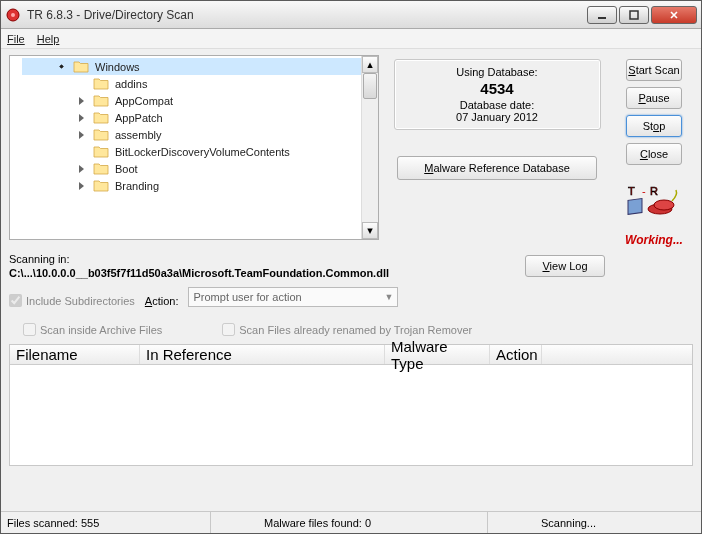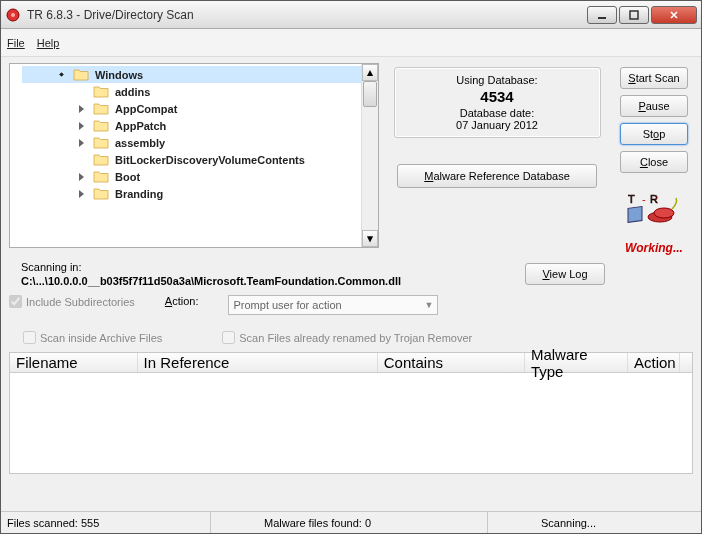--- a/index.html
+++ b/index.html
@@ -9,27 +9,27 @@
 
 .titlebar { height: 28px; background: linear-gradient(to bottom, #f8f8f8, #dcdcdc); display: flex; align-items: center; padding: 0 4px; border-bottom: 1px solid #aaa; }
 .titlebar .icon { width: 16px; height: 16px; margin-right: 6px; }
 .titlebar .title { flex: 1; font-size: 12px; color: #333; }
 .titlebar .win-btns { display: flex; gap: 2px; }
 .win-btn { width: 30px; height: 18px; border: 1px solid #666; border-radius: 3px; background: linear-gradient(to bottom, #fafafa, #d0d0d0); display: flex; align-items: center; justify-content: center; font-size: 10px; cursor: pointer; }
 .win-btn.close { background: linear-gradient(to bottom, #e67a6a, #c83b2a); color: #fff; width: 46px; }
 .win-btn.close svg { fill: #fff; }
 .win-btn svg { width: 10px; height: 10px; fill: #333; }
 
-.menubar { height: 28px; background: #f4f4f4; display: flex; align-items: center; padding: 0 6px; gap: 12px; border-bottom: 1px solid #ddd; }
+.menubar { height: 20px; background: #f4f4f4; display: flex; align-items: center; padding: 0 6px; gap: 12px; border-bottom: 1px solid #ddd; }
 .menubar span { text-decoration: underline; cursor: pointer; color: #222; }
 
 .content { flex: 1; padding: 6px 8px 0 8px; background: #f0f0f0; display: flex; flex-direction: column; }
 
 .top-row { display: flex; gap: 8px; }
-.tree-panel { width: 370px; height: 185px; border: 1px solid #adadad; background: #fff; overflow: hidden; display: flex; flex-direction: column; font-weight: bold; }
+.tree-panel { width: 370px; height: 185px; border: 1px solid #adadad; background: #fff; overflow: hidden; display: flex; flex-direction: column; }
 .tree-scroll { flex: 1; overflow: hidden; position: relative; padding: 2px 0 2px 12px; }
 .tree-item { display: flex; align-items: center; height: 17px; gap: 2px; padding-left: 0; }
 .tree-item .expander { width: 11px; height: 11px; display: inline-flex; align-items: center; justify-content: center; margin-right: 4px; }
 .tree-item .expander.tri-closed::before { content:''; border-left: 5px solid #666; border-top: 4px solid transparent; border-bottom: 4px solid transparent; }
 .tree-item .expander.tri-open::before { content:''; width:0;height:0;border-left:5px solid #222;border-top:5px solid #222;transform:rotate(45deg) scale(0.6);}
 .tree-item .folder { width: 16px; height: 13px; margin-right: 4px; }
 .folder svg { width: 16px; height: 13px; }
 .tree-item .label { font-size: 11px; color: #222; }
 .tree-item.selected { background: #cde8ff; }
 .tree-item.selected .label { background: #cde8ff; }
@@ -41,32 +41,32 @@
 
 .info-col { flex: 1; display: flex; flex-direction: column; gap: 8px; align-items: center; padding-top: 4px; }
 .db-box { width: 207px; border: 1px solid #c8c8c8; background: #f0f0f0; padding: 6px; text-align: center; border-radius: 3px; box-shadow: inset 0 0 0 1px #fff; }
 .db-box .line1 { font-size: 11px; }
 .db-box .count { font-size: 15px; font-weight: bold; margin: 2px 0;}
 .db-box .line3 { font-size: 11px; }
 .db-box .line4 { font-size: 11px; }
 .ref-btn { width: 200px; height: 24px; border: 1px solid #adadad; background: linear-gradient(#fdfdfd,#e5e5e5); border-radius: 3px; cursor: pointer; margin-top: 18px; }
 
 .btn-col { width: 78px; display: flex; flex-direction: column; gap: 6px; align-items: center; padding-top: 4px; }
-.side-btn { width: 68px; height: 22px; border: 1px solid #adadad; background: linear-gradient(#fdfdfd,#e5e5e5); border-radius: 3px; cursor: pointer; font-size: 11px; }
+.side-btn { width: 56px; height: 22px; border: 1px solid #adadad; background: linear-gradient(#fdfdfd,#e5e5e5); border-radius: 3px; cursor: pointer; font-size: 11px; }
 .side-btn.focus { border: 1px solid #4a90d9; box-shadow: 0 0 2px #4a90d9; }
 .logo { margin-top: 4px; }
 .working { color: #c00; font-weight: bold; font-style: italic; margin-top: 6px; font-size: 12px;}
 
 .scan-row { display: flex; align-items: center; margin-top: 6px; gap: 10px; }
-.scan-info { flex: 1; margin-left: 12px; }
+.scan-info { flex: 1; }
 .scan-label { font-size: 11px; }
 .scan-path { font-size: 11px; font-weight: bold; margin-top: 2px; }
 .viewlog-btn { width: 80px; height: 22px; border: 1px solid #adadad; background: linear-gradient(#fdfdfd,#e5e5e5); border-radius: 3px; cursor:pointer;}
 
-.opts-row { display:flex; align-items:flex-start; gap: 30px; margin-top: 8px; }
+.opts-row { display:flex; align-items:flex-end; gap: 10px; margin-top: 8px; }
 .chk { display:flex; align-items:center; gap:4px; color:#555;}
 .chk input { width:13px; height:13px; }
 .chk.disabled { color:#888; }
 .action-select { width: 210px; height: 20px; border:1px solid #bbb; background:#fafafa; padding: 1px 4px; color: #666; display: flex; align-items: center; justify-content: space-between; }
 .action-select .sel-arrow { color:#888; font-size:9px; }
 
 .opts-row2 { display:flex; gap: 60px; margin-top: 16px; padding-left: 14px;}
 
 .table { border: 1px solid #c8c8c8; margin-top: 8px; background:#fff; height: 122px; }
 .table-header { display:flex; background: linear-gradient(#fdfdfd,#ececec); border-bottom:1px solid #ccc; height:20px; }
@@ -248,21 +248,20 @@
       <label class="chk disabled">
         <input type="checkbox" disabled="" style="">
         <span>Scan Files already renamed by Trojan Remover</span>
       </label>
     </div>
 
     <div class="table">
       <div class="table-header">
         <div class="th c1">Filename</div>
         <div class="th c2">In Reference</div>
-        <div class="th c3">Contains</div>
         <div class="th c4">Malware Type</div>
         <div class="th c5">Action</div>
         <div class="th c6"></div>
       </div>
     </div>
 
   </div>
 
   <div class="statusbar">
     <div class="status-cell s1">Files scanned: 555</div>

